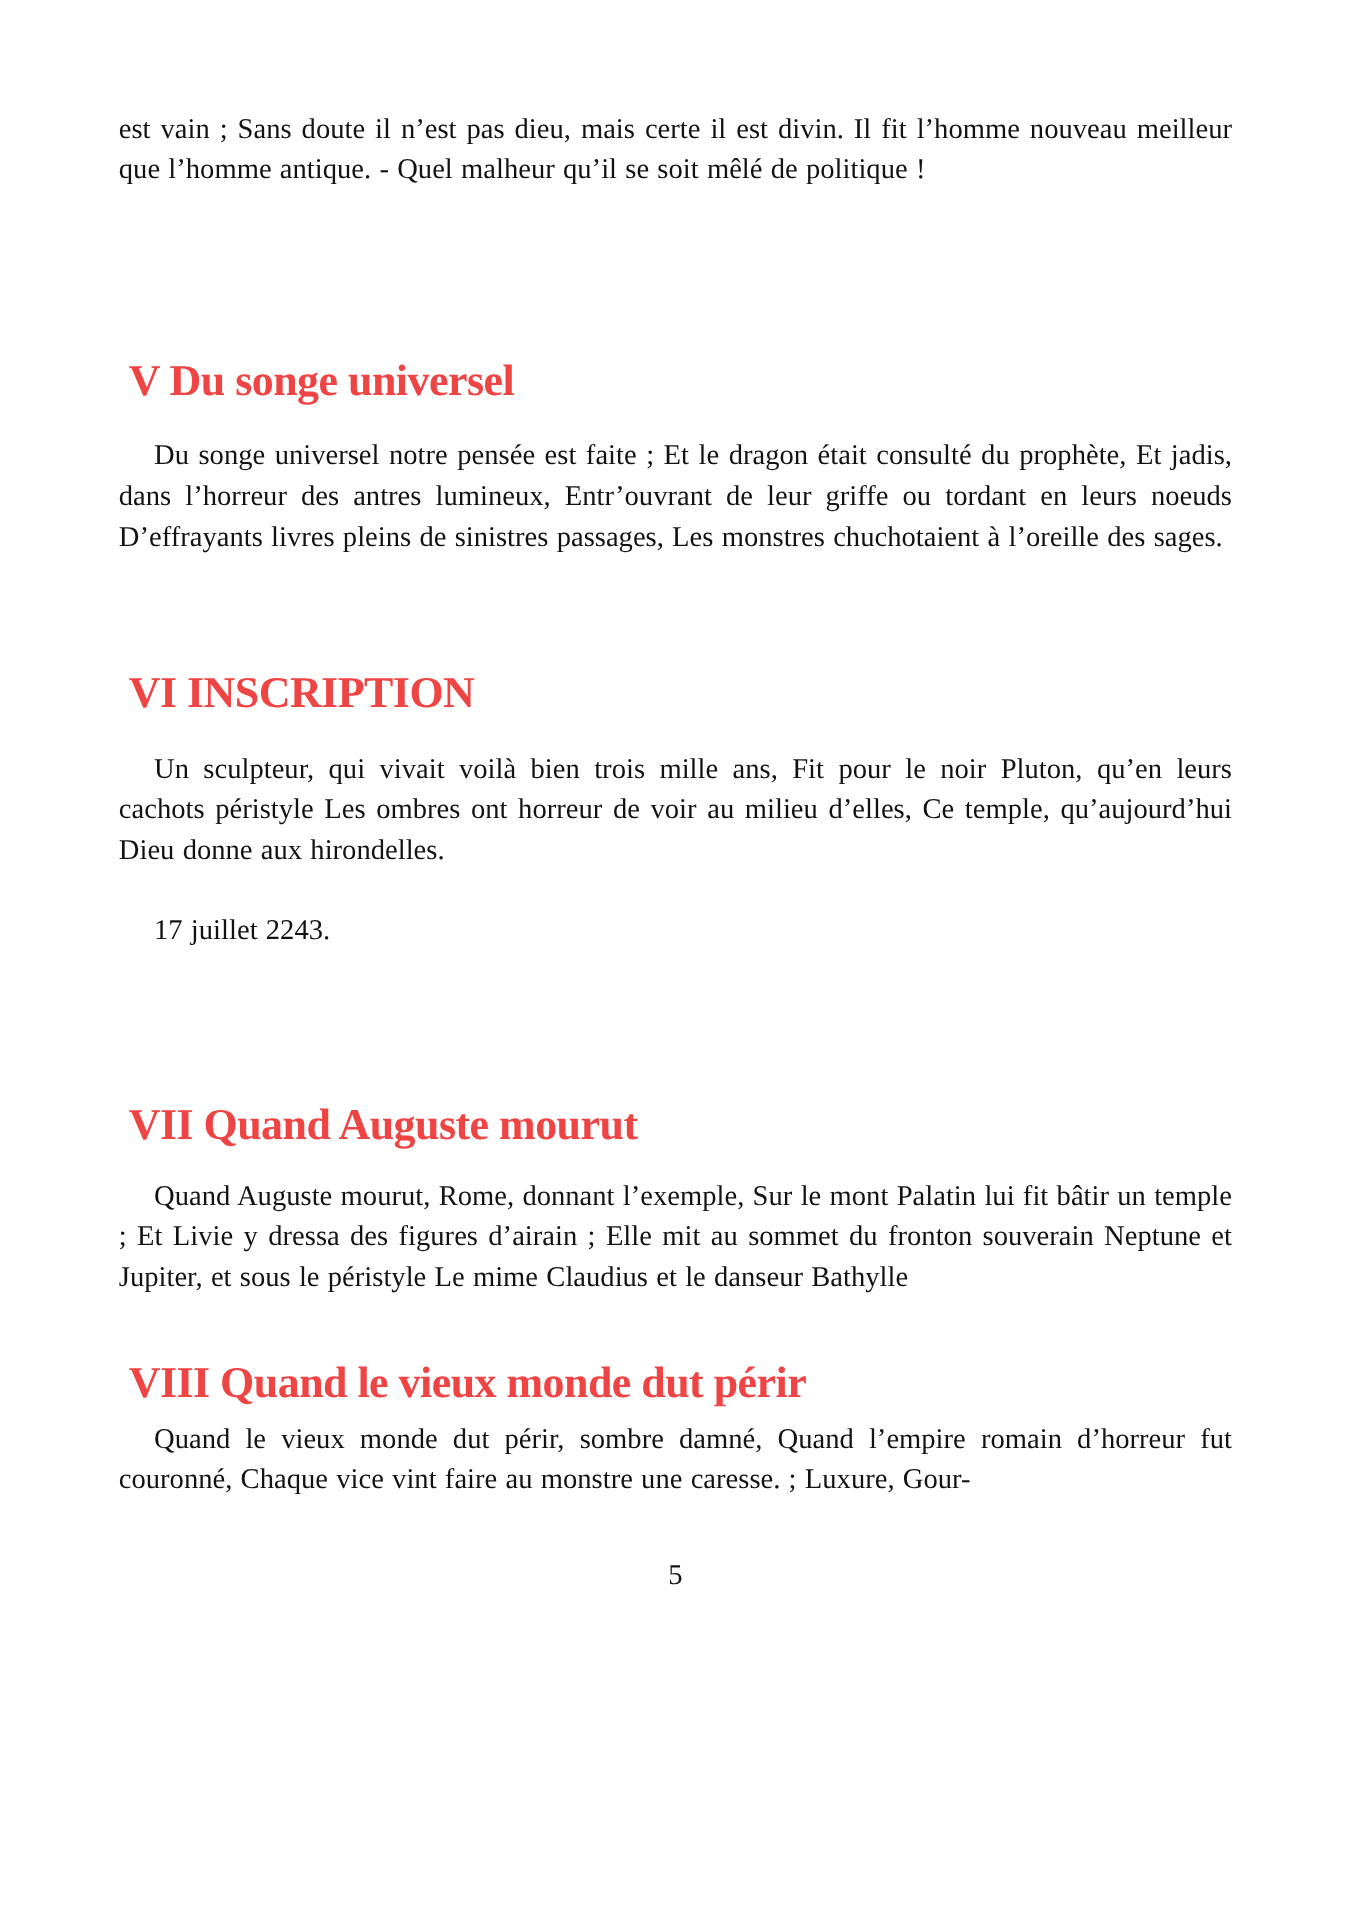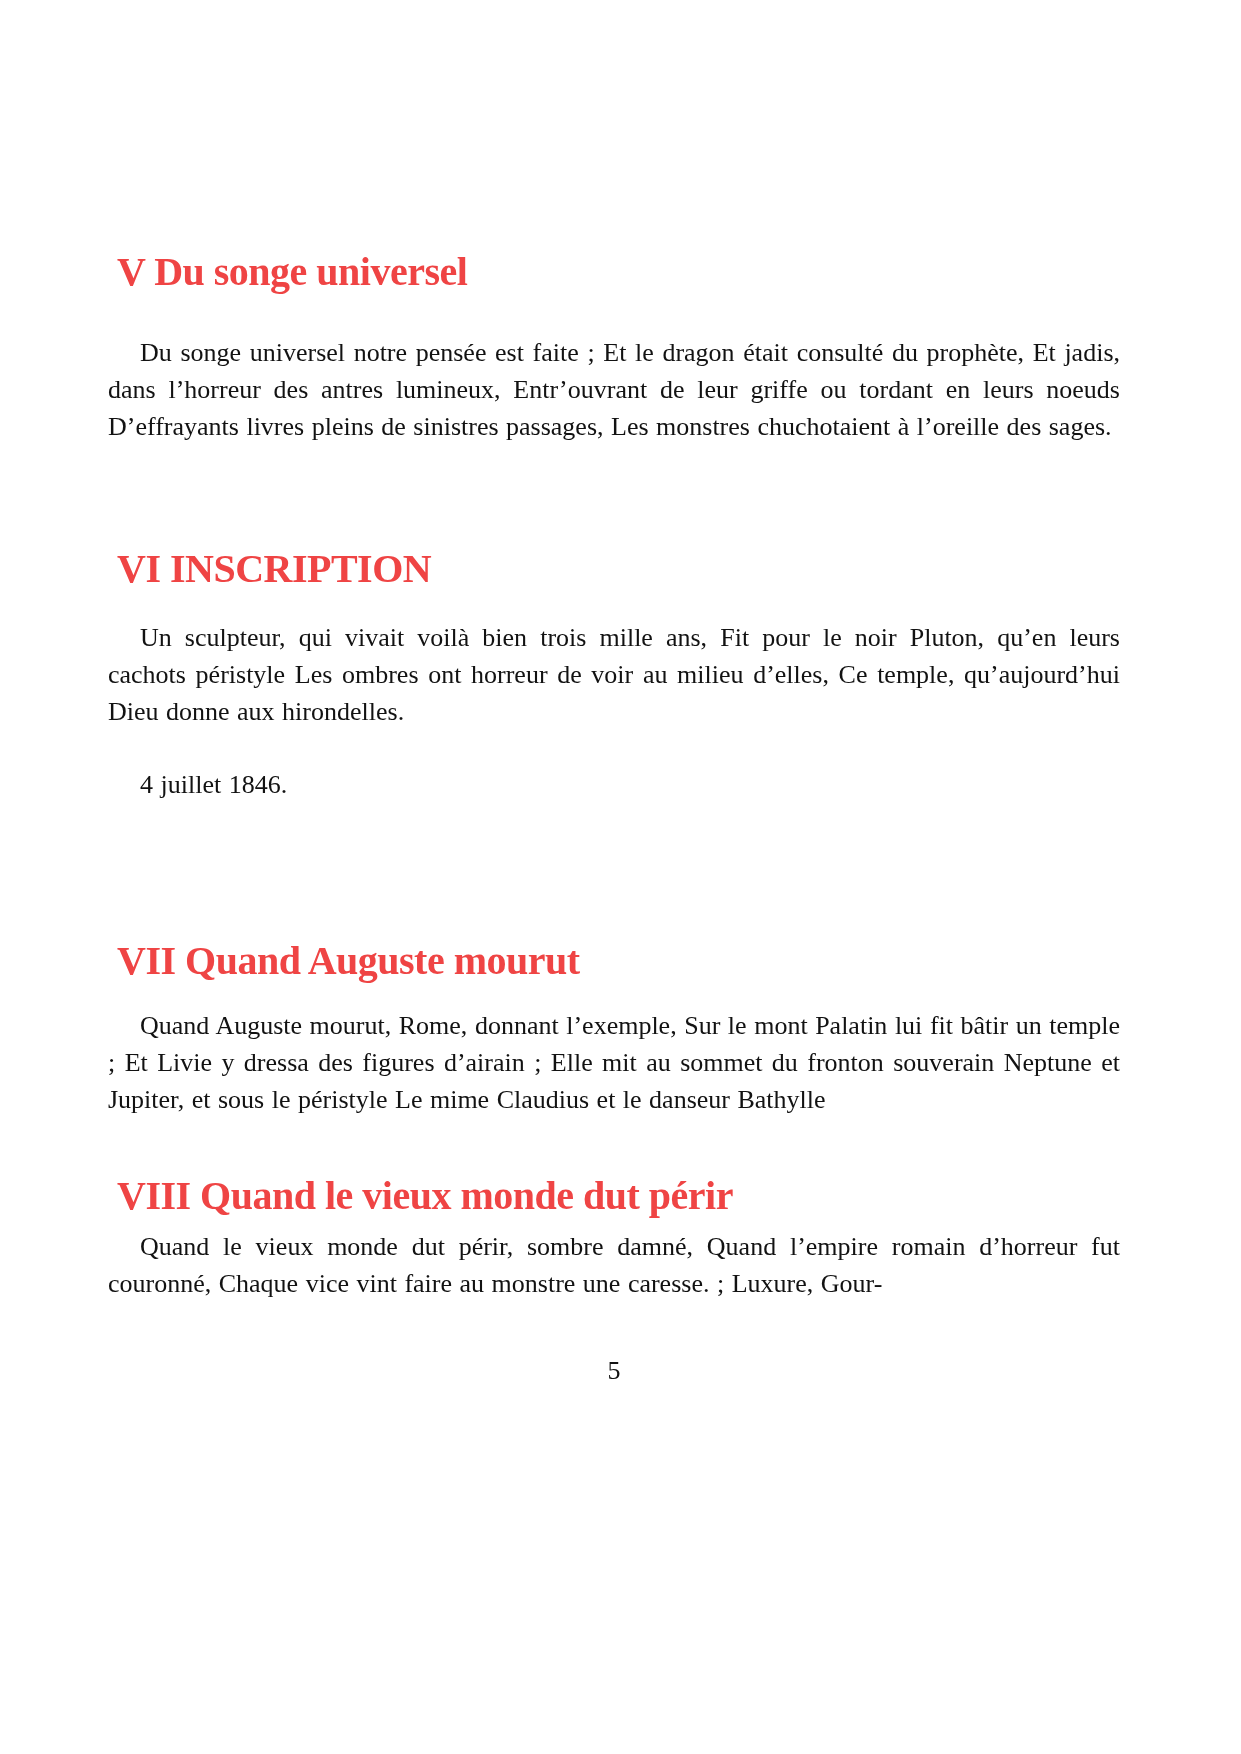--- a/index.html
+++ b/index.html
@@ -33,21 +33,21 @@
     margin: 0;
     padding-left: 9px;
     font-size: 40px;
     line-height: 48px;
     font-weight: 700;
     letter-spacing: -0.5px;
     color: #ef4444;
   }
   .p-intro   { text-indent: 0; }
   .h-v       { margin-top: 150px; }
-  .p-v       { margin-top: 38px; }
+  .p-v       { margin-top: 25px; }
   .h-vi      { margin-top: 100px; }
   .p-vi      { margin-top: 26px; }
   .p-date    { margin-top: 36px; text-align: left; }
   .h-vii     { margin-top: 134px; }
   .p-vii     { margin-top: 22px; }
   .h-viii    { margin-top: 54px; }
   .p-viii    { margin-top: 8px; }
   .pageno {
     margin-top: 50px;
     font-size: 26px;
@@ -55,30 +55,31 @@
     text-align: center;
     text-indent: 0;
   }
 </style>
 </head>
 <body>
 
 <div class="page">
   <div class="content">
 
+    <p class="body-par p-intro">est vain ; Sans doute il n’est pas dieu, mais certe il est divin. Il fit l’homme nouveau meilleur que l’homme antique. - Quel malheur qu’il se soit mêlé de politique !</p>
 
     <h2 class="sec-heading h-v">V Du songe universel</h2>
 
     <p class="body-par p-v">Du songe universel notre pensée est faite ; Et le dragon était consulté du prophète, Et jadis, dans l’horreur des antres lumineux, Entr’ouvrant de leur griffe ou tordant en leurs noeuds D’effrayants livres pleins de sinistres passages, Les monstres chuchotaient à l’oreille des sages.</p>
 
     <h2 class="sec-heading h-vi">VI INSCRIPTION</h2>
 
     <p class="body-par p-vi">Un sculpteur, qui vivait voilà bien trois mille ans, Fit pour le noir Pluton, qu’en leurs cachots péristyle Les ombres ont horreur de voir au milieu d’elles, Ce temple, qu’aujourd’hui Dieu donne aux hirondelles.</p>
 
-    <p class="body-par p-date">4 juillet 1846.</p>
+    <p class="body-par p-date">17 juillet 2243.</p>
 
     <h2 class="sec-heading h-vii">VII Quand Auguste mourut</h2>
 
     <p class="body-par p-vii">Quand Auguste mourut, Rome, donnant l’exemple, Sur le mont Palatin lui fit bâtir un temple ; Et Livie y dressa des figures d’airain ; Elle mit au sommet du fronton souverain Neptune et Jupiter, et sous le péristyle Le mime Claudius et le danseur Bathylle</p>
 
     <h2 class="sec-heading h-viii">VIII Quand le vieux monde dut périr</h2>
 
     <p class="body-par p-viii">Quand le vieux monde dut périr, sombre damné, Quand l’empire romain d’horreur fut couronné, Chaque vice vint faire au monstre une caresse. ; Luxure, Gour-</p>
 
     <div class="pageno">5</div>

